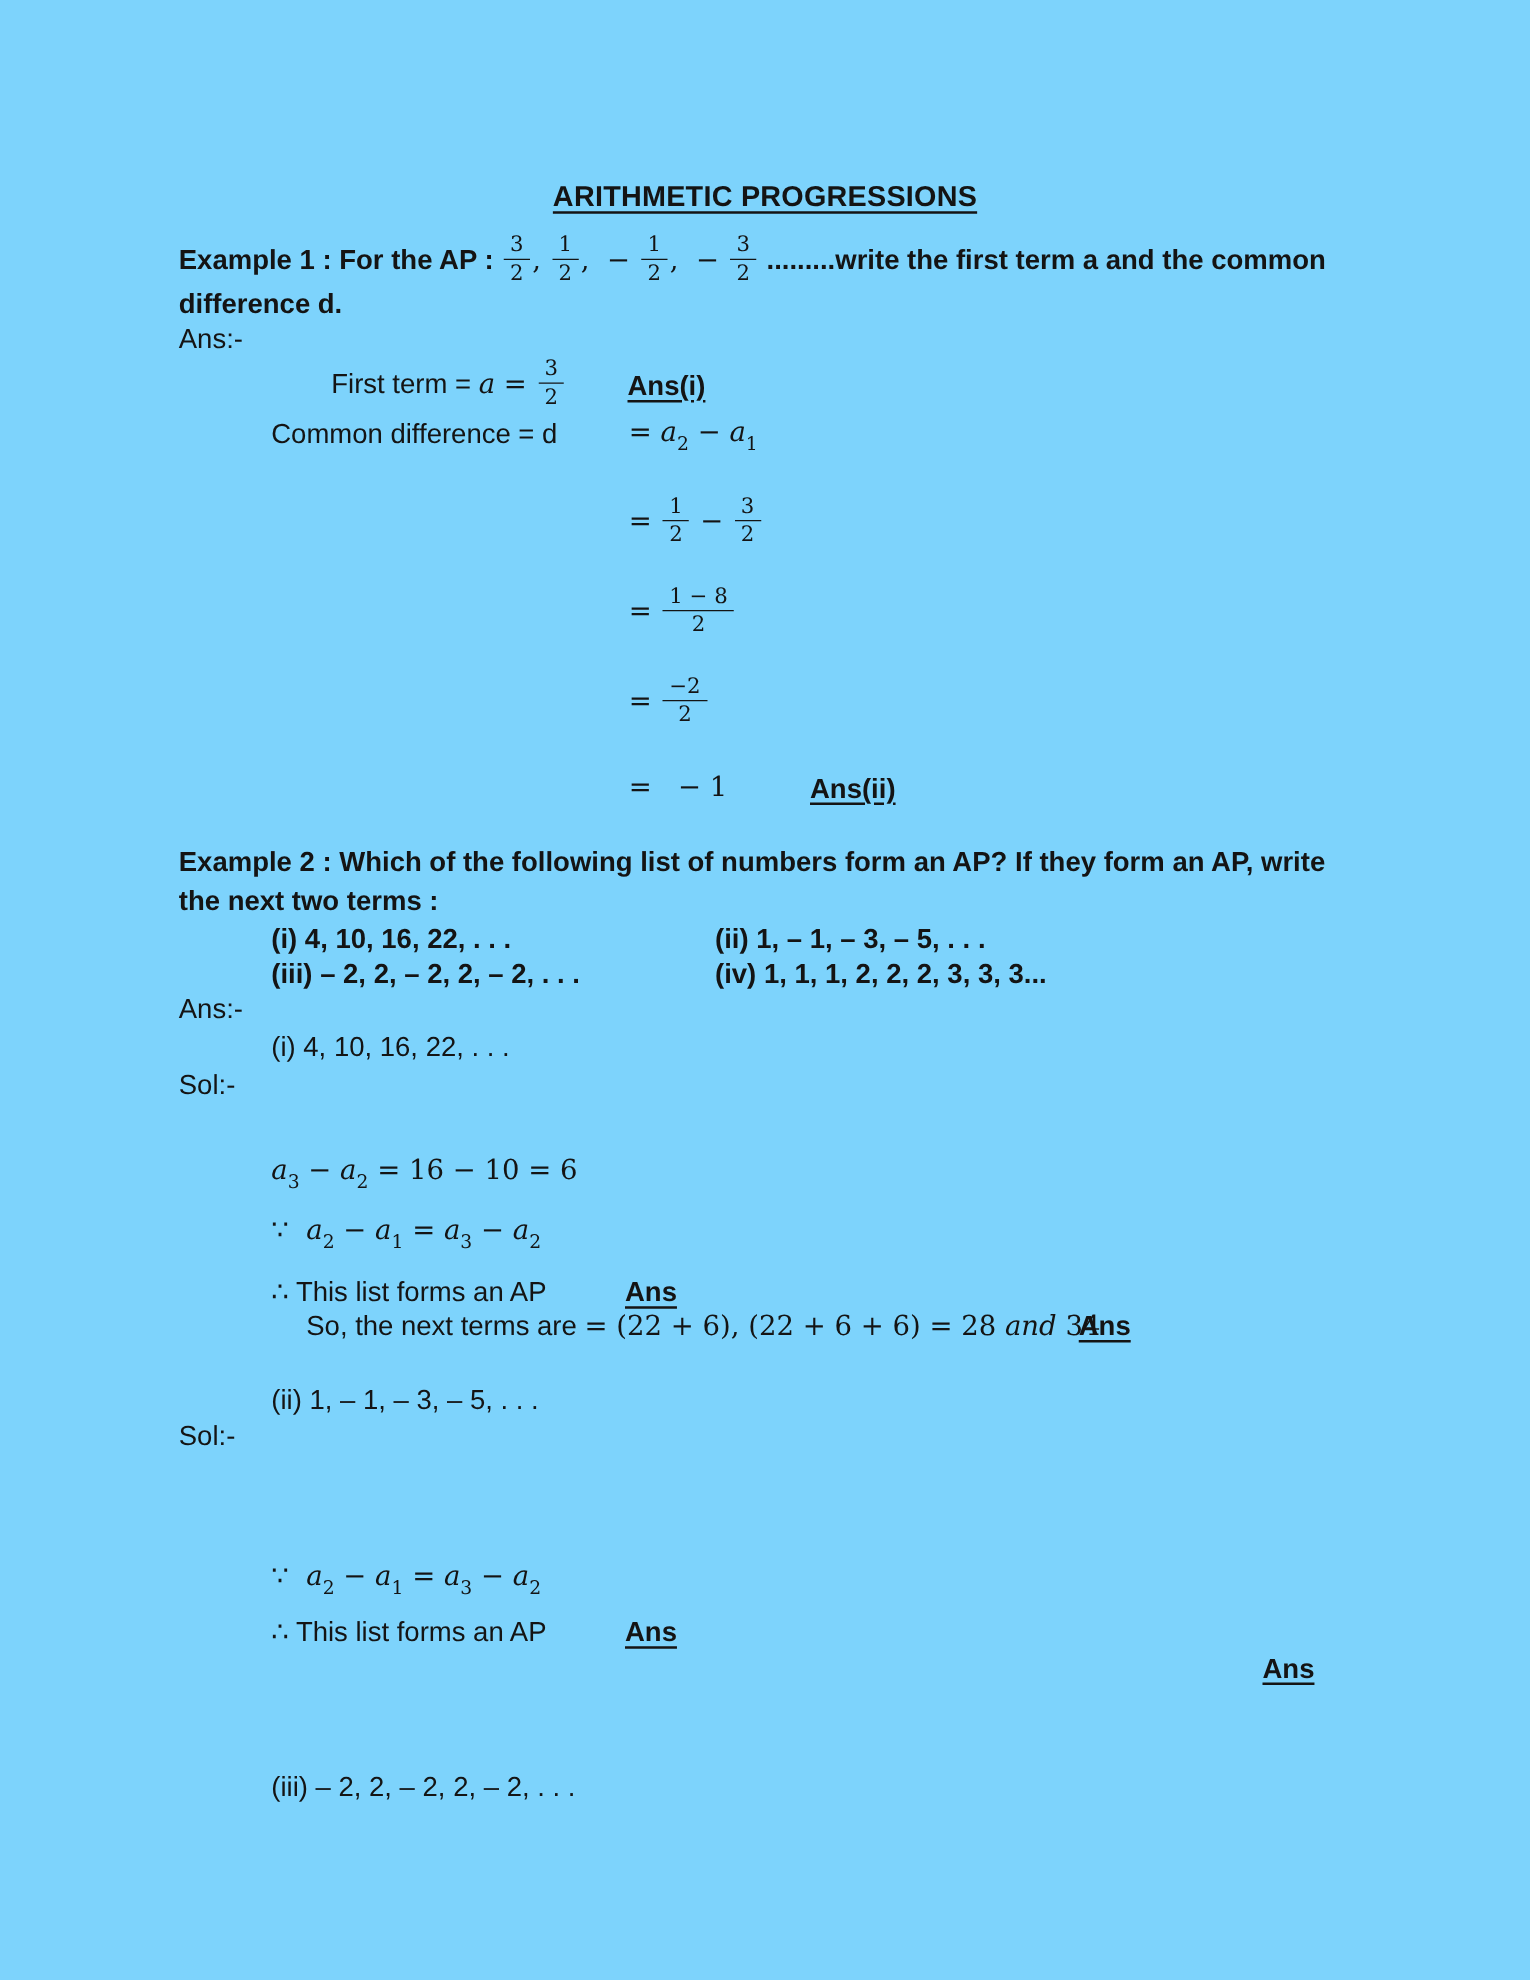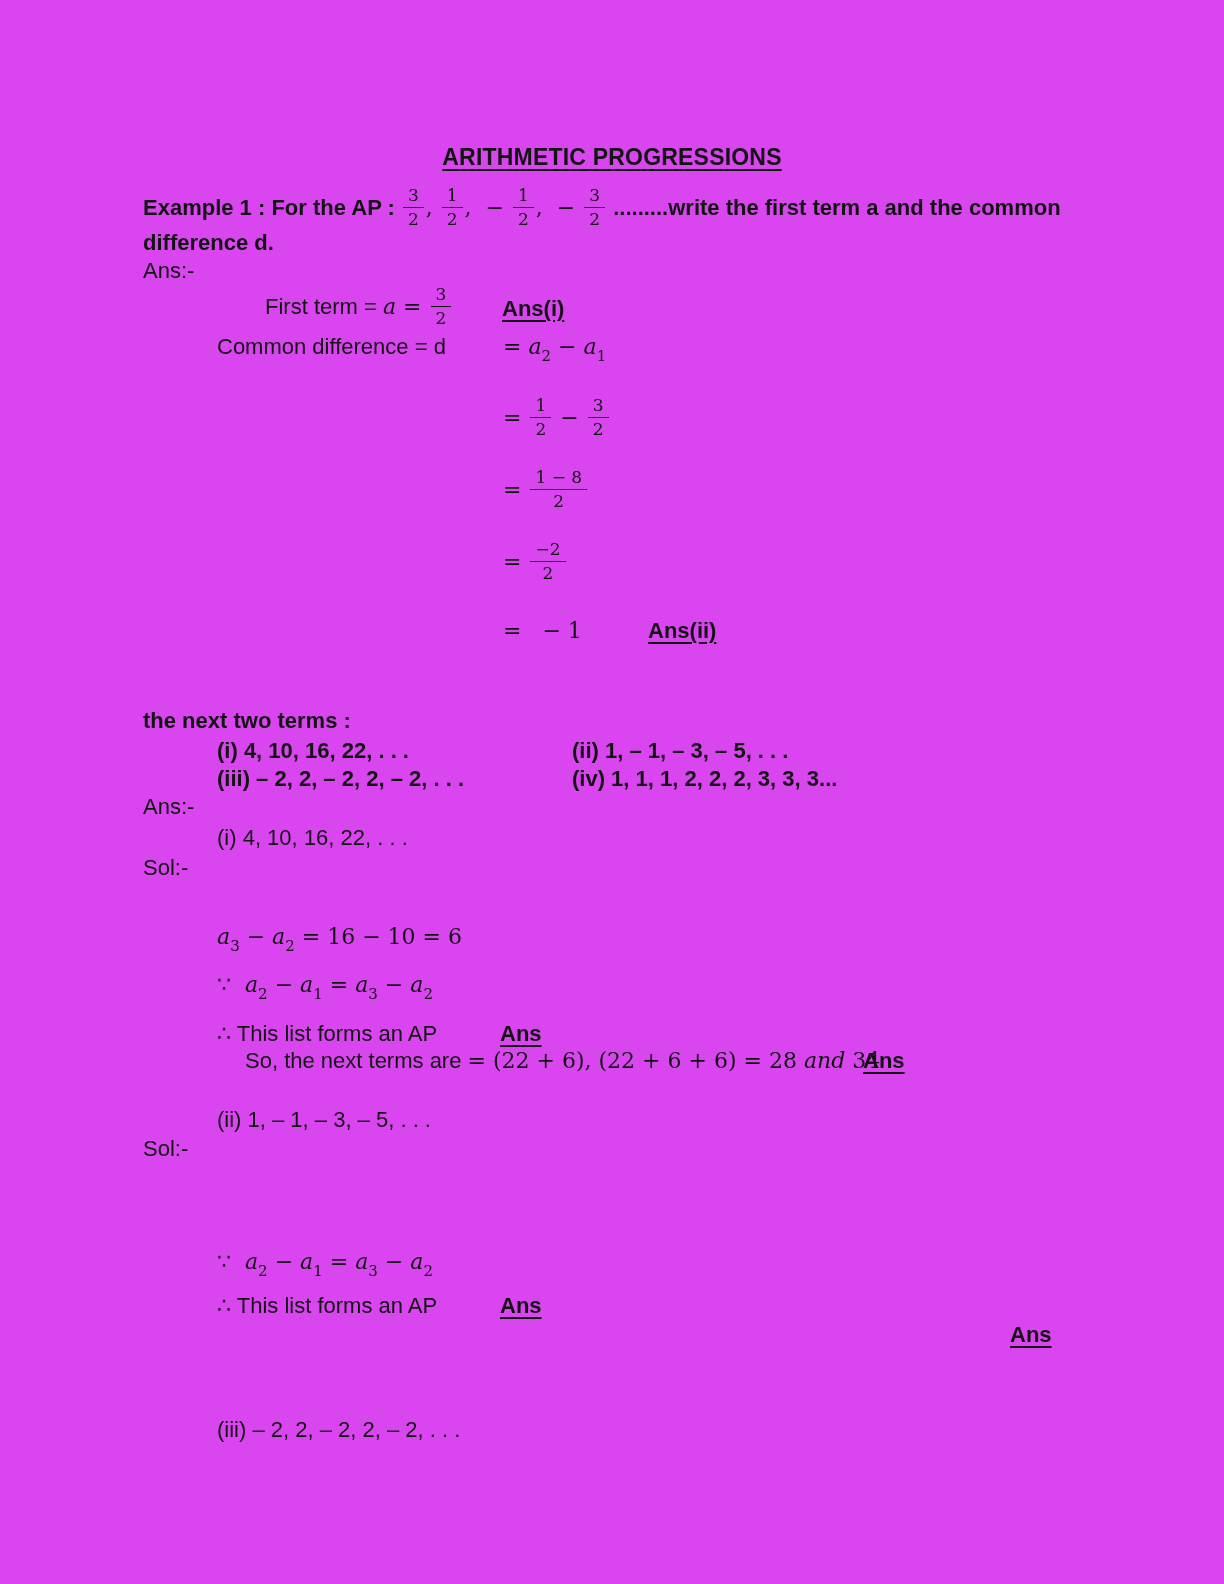--- a/index.html
+++ b/index.html
@@ -1,18 +1,18 @@
 <!DOCTYPE html>
 <html><head>
 <meta charset="utf-8">
 <style>
   html,body { margin:0; padding:0; background:#e8e8e8; }
   .page {
     position:relative; width:1224px; height:1584px; margin:0 auto;
-    background:#d946ef; overflow:hidden;
+    background:#7dd3fc; overflow:hidden;
     font-family:"Liberation Sans", sans-serif; color:#141414;
   }
   .line { position:absolute; white-space:pre; font-size:22px; line-height:26px; }
   .tall { line-height:46px; }
   .b { font-weight:bold; }
   .title {
     font-weight:bold; font-size:23px;
     text-decoration:underline; text-decoration-thickness:2px; text-underline-offset:4px;
     letter-spacing:0.2px;
   }
@@ -48,20 +48,21 @@
 
   <div class="line" style="top:334px;left:217px;">Common difference = d</div>
   <div class="line math" style="top:334px;left:503px;"><span class="m-t">= </span><span class="m-i">a</span><span class="m-sub">2</span><span class="m-t"> − </span><span class="m-i">a</span><span class="m-sub">1</span></div>
 
   <div class="line tall math" style="top:395px;left:503px;"><span class="m-t">= </span><span class="m-frac"><span class="m-num">1</span><span class="m-den">2</span></span><span class="m-t"> − </span><span class="m-frac"><span class="m-num">3</span><span class="m-den">2</span></span></div>
   <div class="line tall math" style="top:467px;left:503px;"><span class="m-t">= </span><span class="m-frac"><span class="m-num">1 − 8</span><span class="m-den">2</span></span></div>
   <div class="line tall math" style="top:539px;left:503px;"><span class="m-t">= </span><span class="m-frac"><span class="m-num">−2</span><span class="m-den">2</span></span></div>
   <div class="line math" style="top:618px;left:503px;"><span class="m-t">=   − 1</span></div>
   <div class="line ansu" style="top:618px;left:648px;">Ans(ii)</div>
 
+  <div class="line b" style="top:677px;left:143px;">Example 2 : Which of the following list of numbers form an AP? If they form an AP, write</div>
   <div class="line b" style="top:708px;left:143px;">the next two terms :</div>
 
   <div class="line b" style="top:738px;left:217px;">(i) 4, 10, 16, 22, . . .</div>
   <div class="line b" style="top:738px;left:572px;">(ii) 1, – 1, – 3, – 5, . . .</div>
   <div class="line b" style="top:766px;left:217px;">(iii) – 2, 2, – 2, 2, – 2, . . .</div>
   <div class="line b" style="top:766px;left:572px;">(iv) 1, 1, 1, 2, 2, 2, 3, 3, 3...</div>
 
   <div class="line" style="top:794px;left:143px;">Ans:-</div>
 
   <div class="line" style="top:825px;left:217px;">(i) 4, 10, 16, 22, . . .</div>

